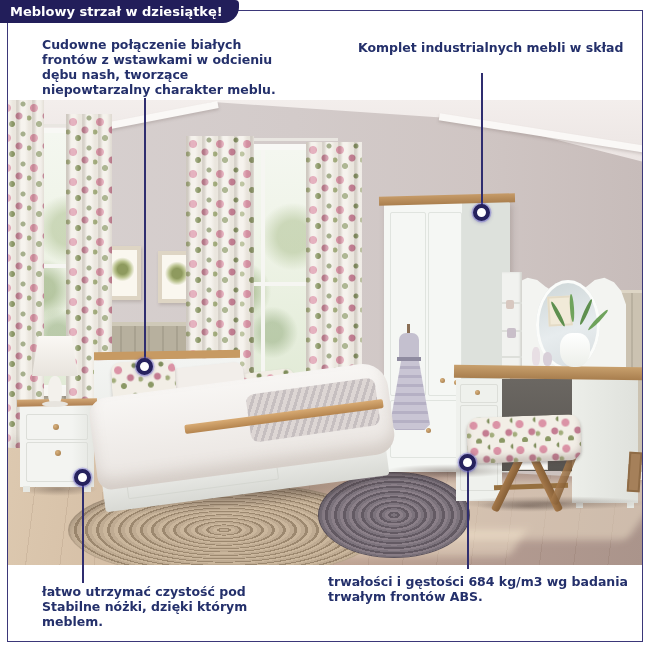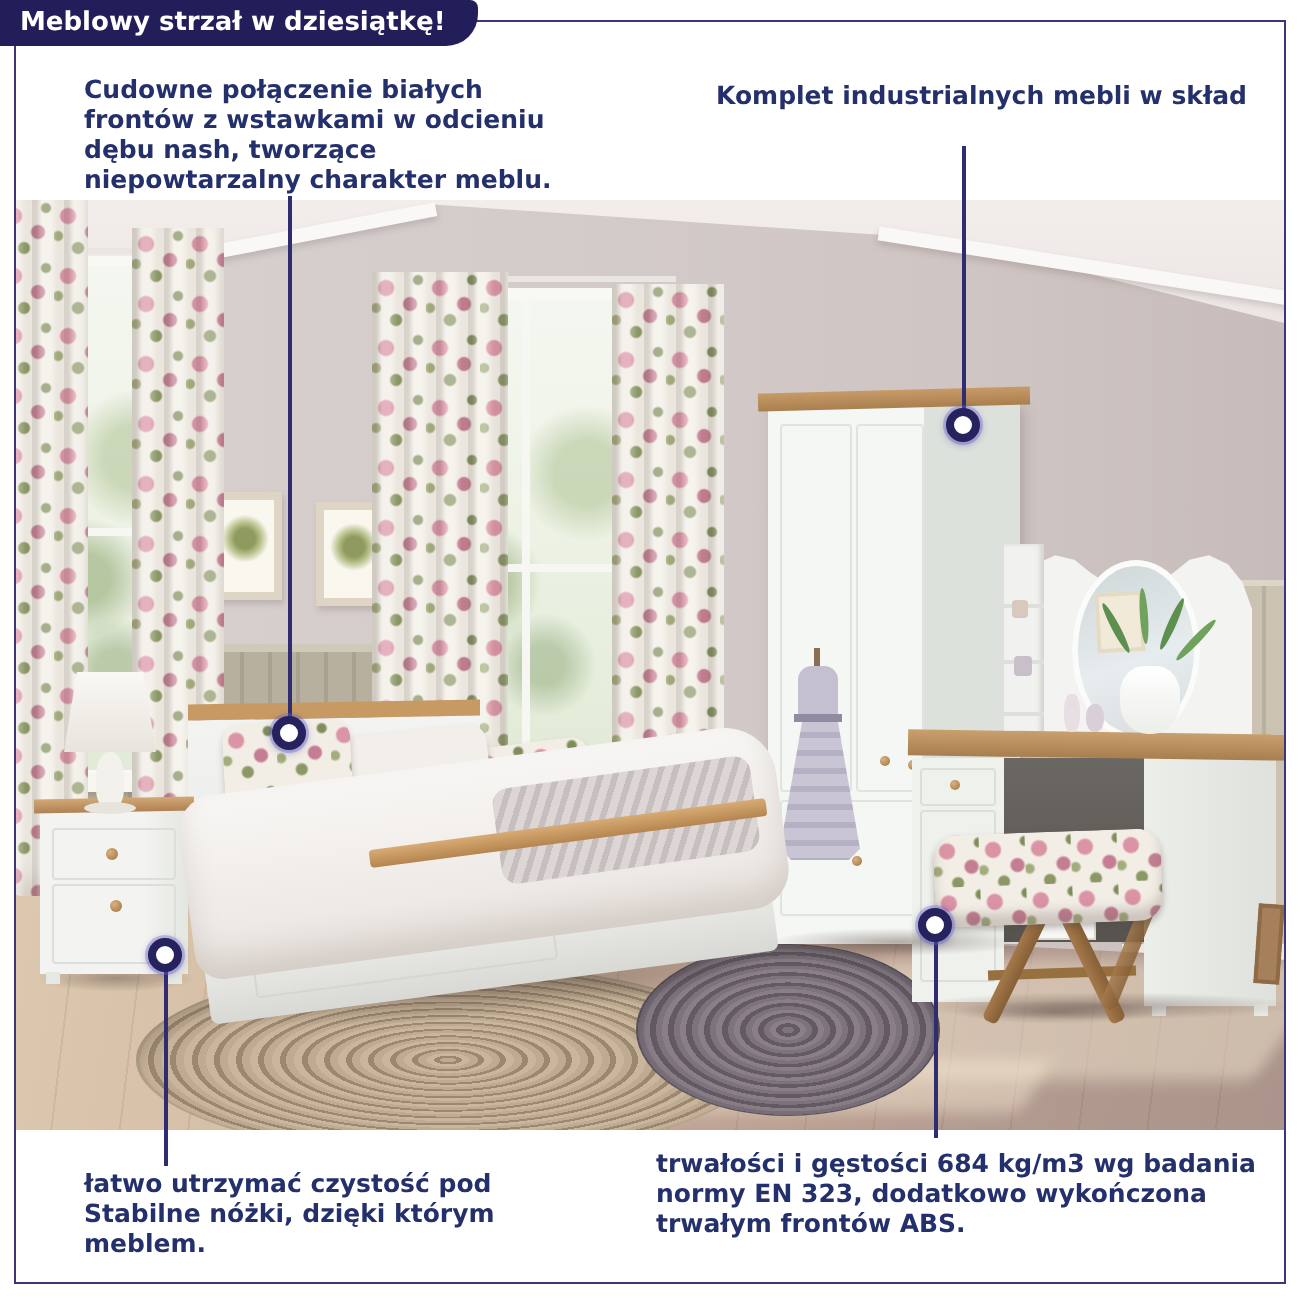--- a/index.html
+++ b/index.html
@@ -322,15 +322,14 @@
 <div class="abs ann" style="left:358px;top:40px;">
   <div>Komplet industrialnych mebli w skład</div>
 </div>
 <div class="abs ann" style="left:42px;top:584px;">
   <div>łatwo utrzymać czystość pod</div>
   <div>Stabilne nóżki, dzięki którym</div>
   <div>meblem.</div>
 </div>
 <div class="abs ann" style="left:328px;top:574px;">
   <div>trwałości i gęstości 684 kg/m3 wg badania</div>
-  <div>normy EN 323, dodatkowo wykończona</div>
   <div>trwałym frontów ABS.</div>
 </div>
 
 </body></html>

